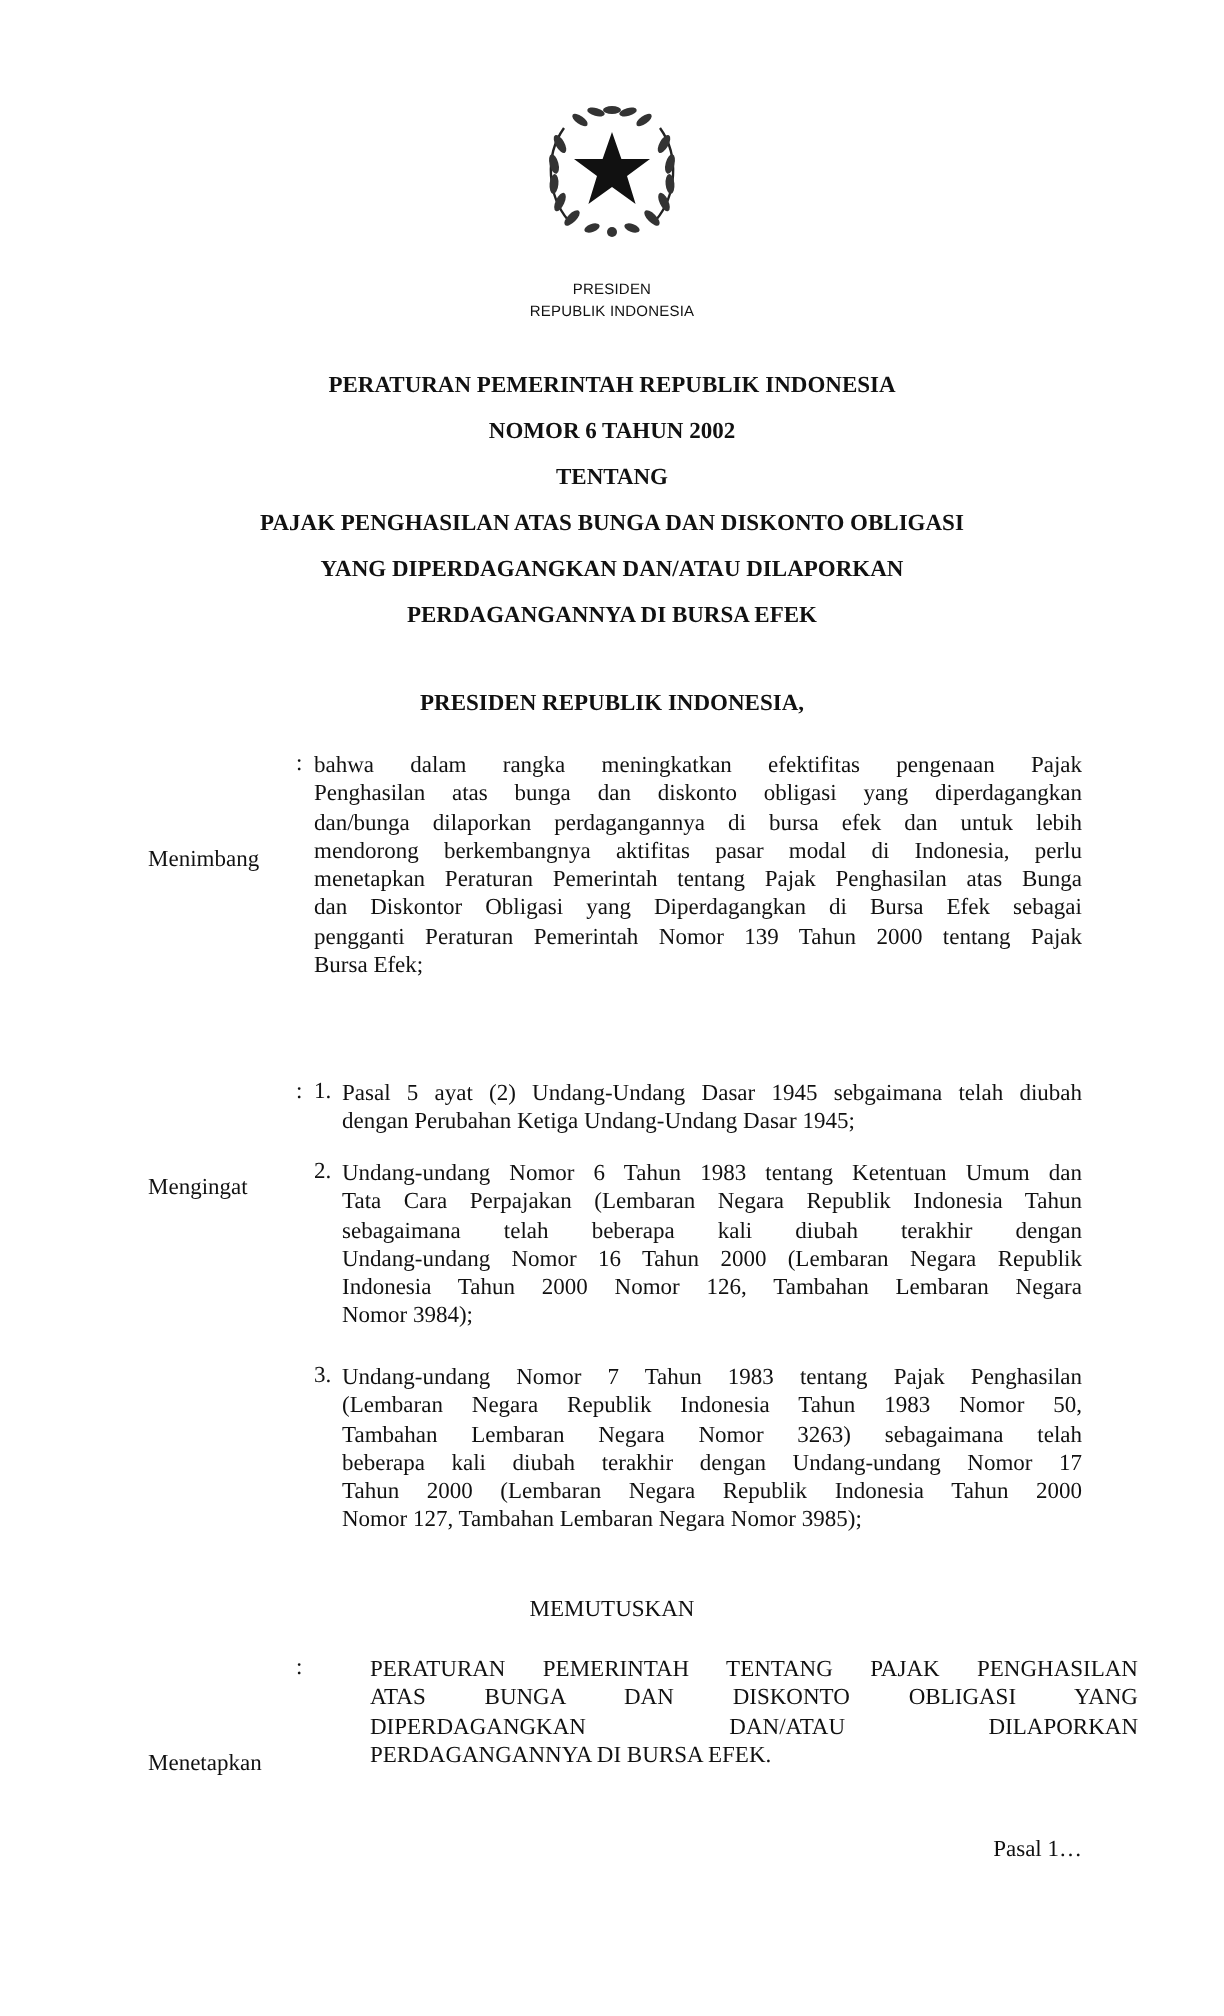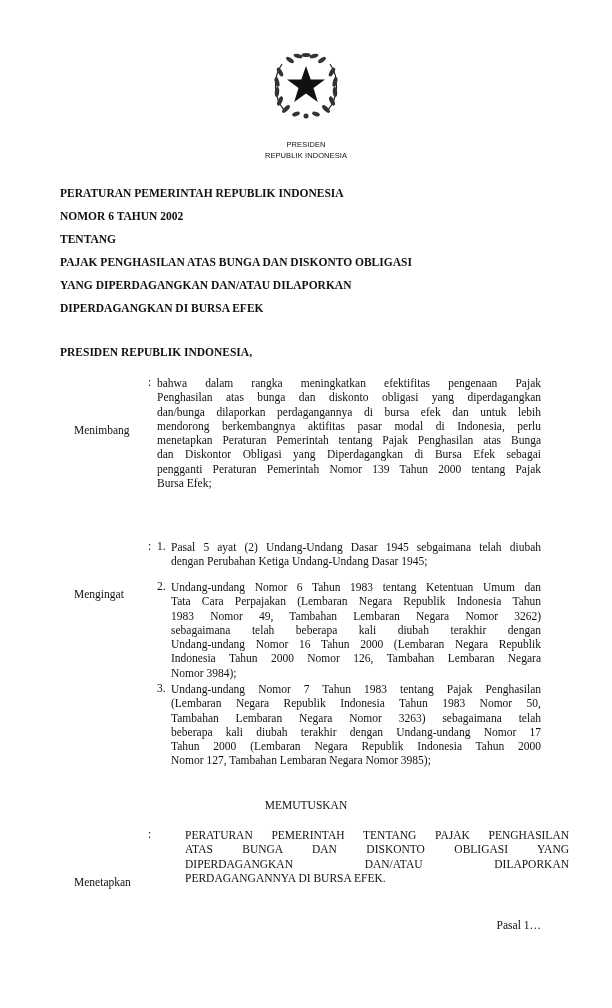--- a/index.html
+++ b/index.html
@@ -6,21 +6,21 @@
   body { width: 612px; height: 1008px; position: relative; overflow: hidden;
          font-family: "Liberation Serif", serif; color: #111111; }
   .page { position: absolute; left: 0; top: 0; width: 612px; height: 904px; }
 
   .emblem { position: absolute; left: 270px; top: 48px; width: 72px; height: 80px; }
   .emblem-caption { position: absolute; left: 206px; width: 200px; text-align: center;
                     font-family: "Liberation Sans", sans-serif; font-size: 7.5px; letter-spacing: 0.1px; }
   .cap1 { top: 140px; }
   .cap2 { top: 151px; }
 
-  .title-line { position: absolute; left: 60px; width: 492px; text-align: left;
+  .title-line { position: absolute; left: 60px; width: 492px; text-align: center;
                 font-weight: bold; font-size: 11.5px; }
 
   .section-label { position: absolute; left: 74px; font-size: 11.5px; margin-top: 48px; }
   .colon { position: absolute; left: 148px; font-size: 11.5px; }
   .para { position: absolute; left: 157px; width: 384px; font-size: 11.5px; line-height: 14.3px;
           text-align: justify; }
   .item-num { position: absolute; left: 157px; font-size: 11.5px; }
   .item-text { position: absolute; left: 171px; width: 370px; font-size: 11.5px; line-height: 14.3px;
                text-align: justify; }
   .center-line { position: absolute; left: 60px; width: 492px; text-align: center; font-size: 11.5px; }
@@ -62,21 +62,21 @@
   </svg>
 
   <div class="emblem-caption cap1">PRESIDEN</div>
   <div class="emblem-caption cap2">REPUBLIK INDONESIA</div>
 
   <div class="title-line" style="top:187px;">PERATURAN PEMERINTAH REPUBLIK INDONESIA</div>
   <div class="title-line" style="top:210px;">NOMOR 6 TAHUN 2002</div>
   <div class="title-line" style="top:233px;">TENTANG</div>
   <div class="title-line" style="top:256px;">PAJAK PENGHASILAN ATAS BUNGA DAN DISKONTO OBLIGASI</div>
   <div class="title-line" style="top:279px;">YANG DIPERDAGANGKAN DAN/ATAU DILAPORKAN</div>
-  <div class="title-line" style="top:302px;">DIPERDAGANGKAN DI BURSA EFEK</div>
+  <div class="title-line" style="top:302px;">PERDAGANGANNYA DI BURSA EFEK</div>
 
   <div class="title-line" style="top:346px;">PRESIDEN REPUBLIK INDONESIA,</div>
 
   <div class="section-label" style="top:376px;">Menimbang</div>
   <div class="colon" style="top:376px;">:</div>
   <div class="para" style="top:376px;">
     <span class="line">bahwa dalam rangka meningkatkan efektifitas pengenaan Pajak</span>
     <span class="line">Penghasilan atas bunga dan diskonto obligasi yang diperdagangkan</span>
     <span class="line">dan/bunga dilaporkan perdagangannya di bursa efek dan untuk lebih</span>
     <span class="line">mendorong berkembangnya aktifitas pasar modal di Indonesia, perlu</span>
@@ -92,21 +92,20 @@
   <div class="item-num" style="top:540px;">1.</div>
   <div class="item-text" style="top:540px;">
     <span class="line">Pasal 5 ayat (2) Undang-Undang Dasar 1945 sebgaimana telah diubah</span>
     <span class="line last">dengan Perubahan Ketiga Undang-Undang Dasar 1945;</span>
   </div>
 
   <div class="item-num" style="top:580px;">2.</div>
   <div class="item-text" style="top:580px;">
     <span class="line">Undang-undang Nomor 6 Tahun 1983 tentang Ketentuan Umum dan</span>
     <span class="line">Tata Cara Perpajakan (Lembaran Negara Republik Indonesia Tahun</span>
-    <span class="line">1983 Nomor 49, Tambahan Lembaran Negara Nomor 3262)</span>
     <span class="line">sebagaimana telah beberapa kali diubah terakhir dengan</span>
     <span class="line">Undang-undang Nomor 16 Tahun 2000 (Lembaran Negara Republik</span>
     <span class="line">Indonesia Tahun 2000 Nomor 126, Tambahan Lembaran Negara</span>
     <span class="line last">Nomor 3984);</span>
   </div>
 
   <div class="item-num" style="top:682px;">3.</div>
   <div class="item-text" style="top:682px;">
     <span class="line">Undang-undang Nomor 7 Tahun 1983 tentang Pajak Penghasilan</span>
     <span class="line">(Lembaran Negara Republik Indonesia Tahun 1983 Nomor 50,</span>

